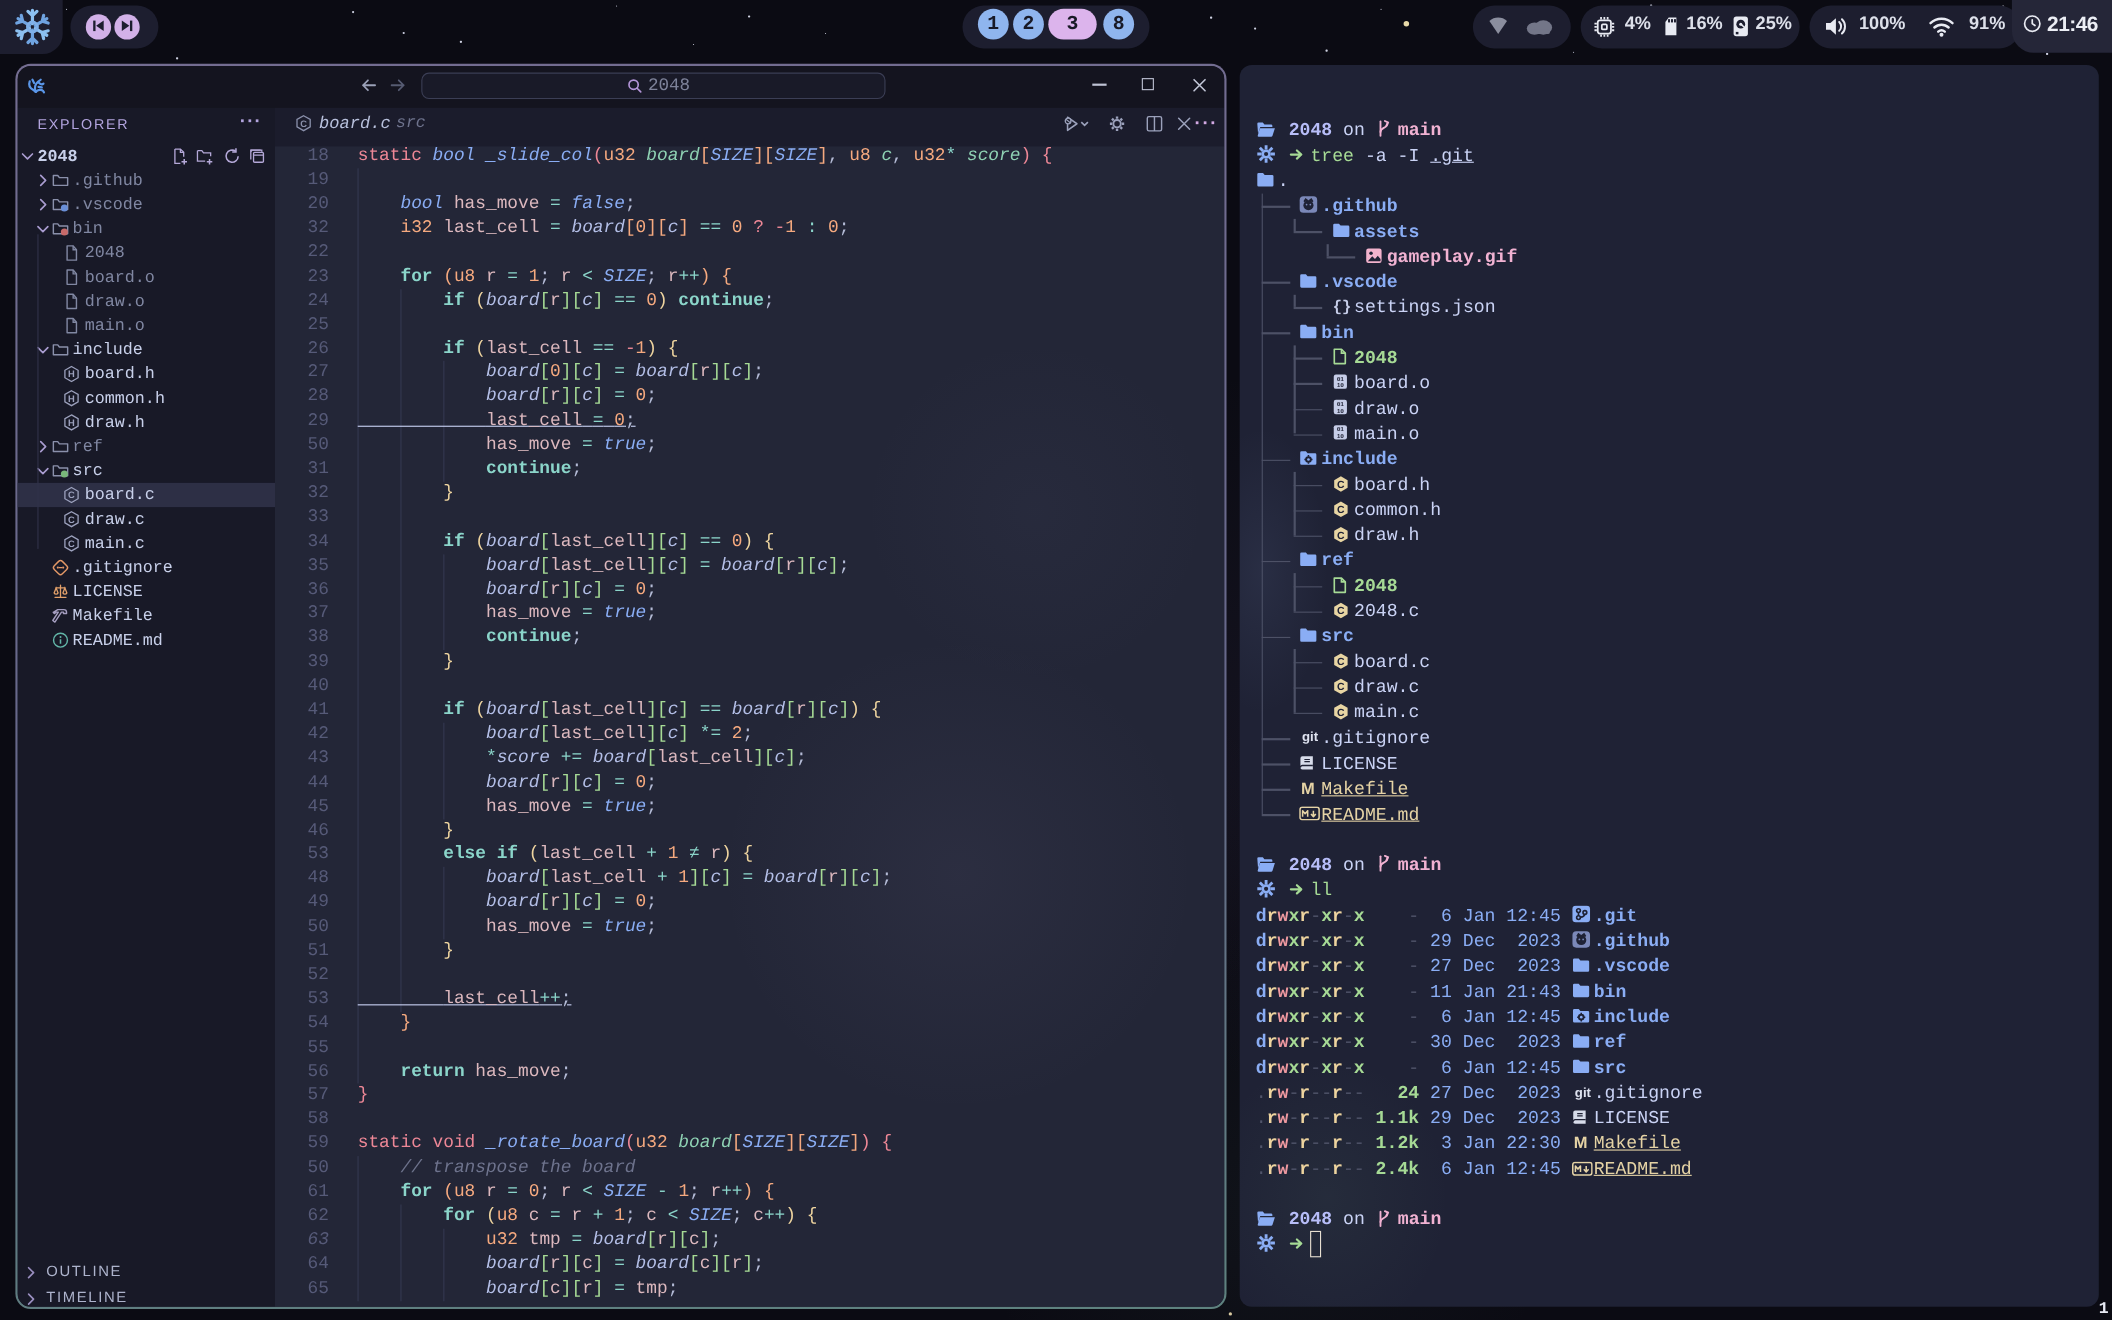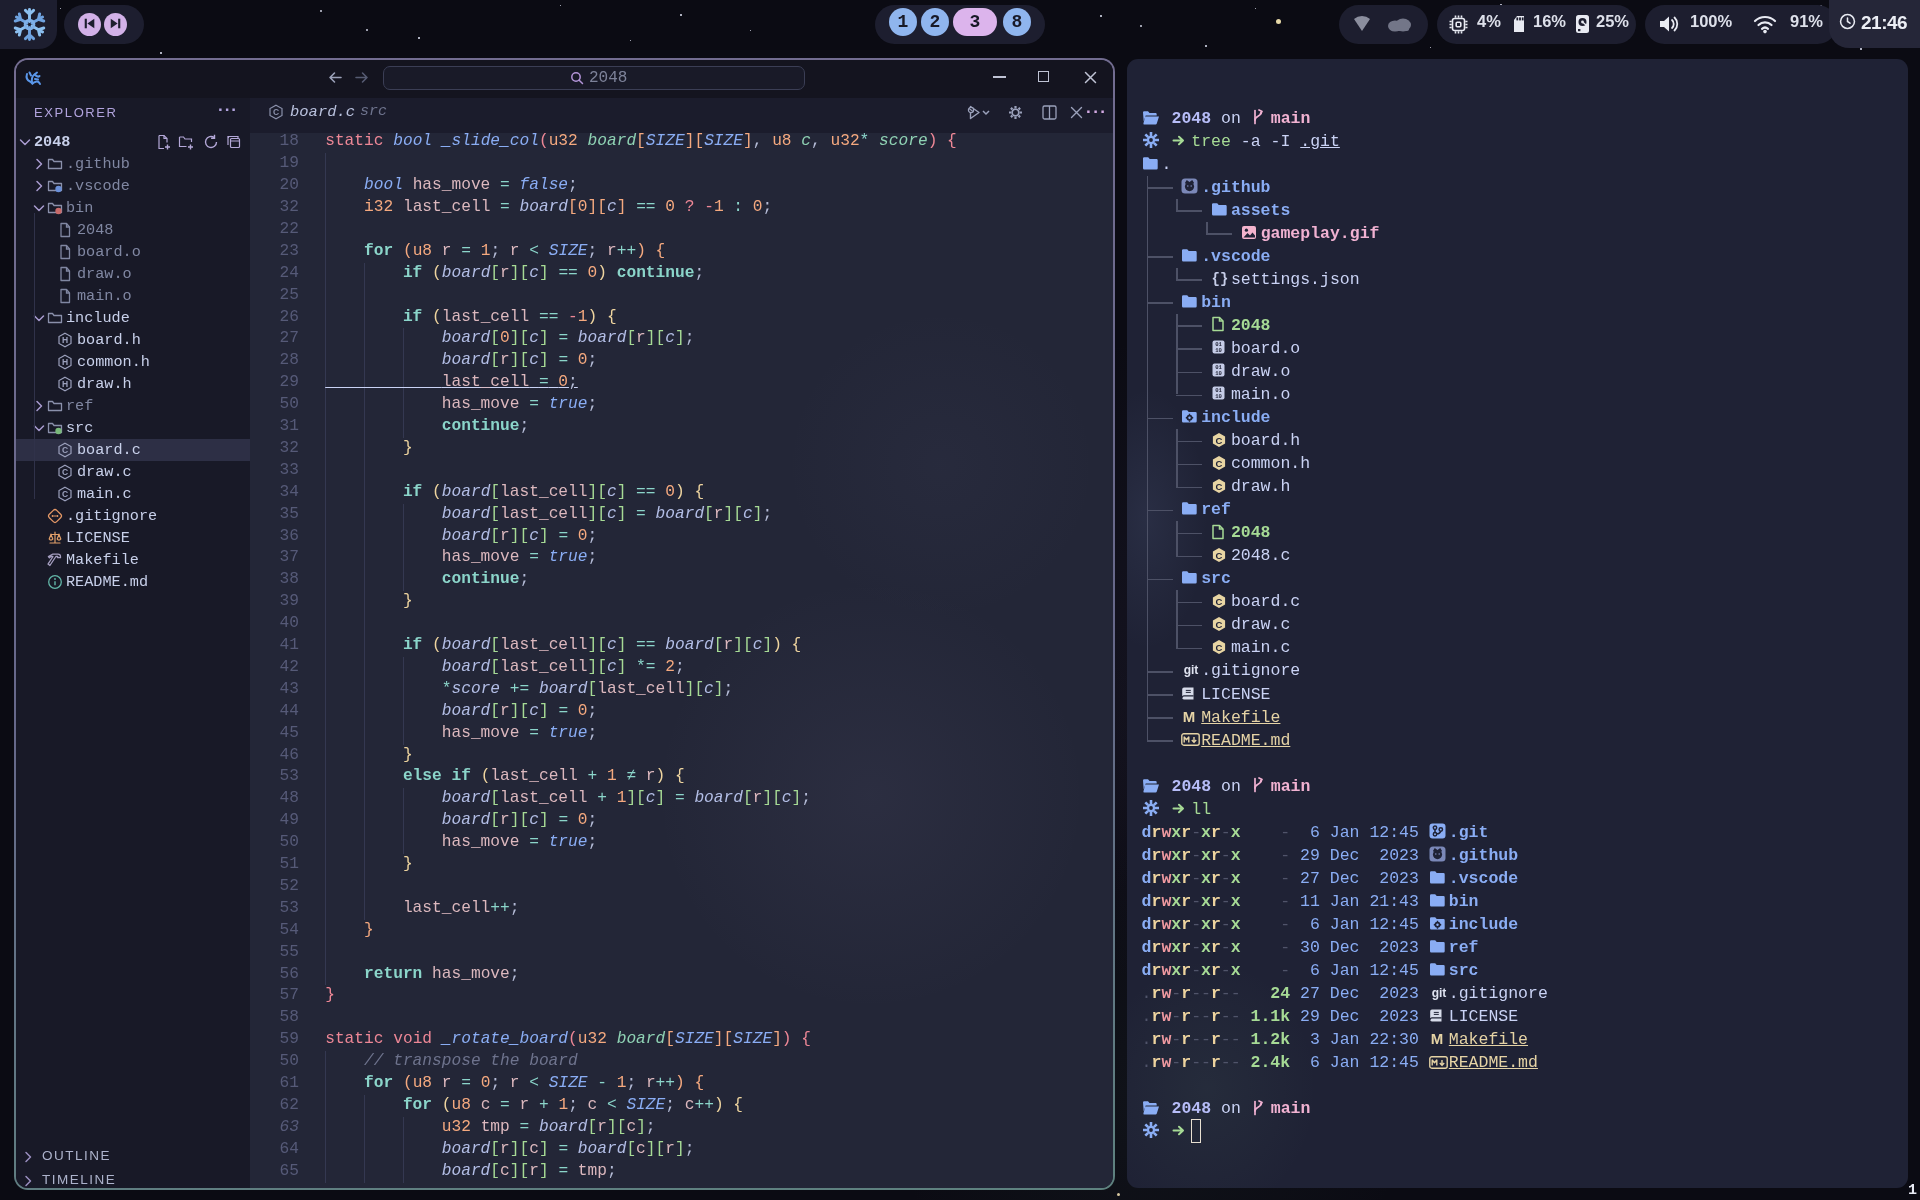--- a/index.html
+++ b/index.html
@@ -457,21 +457,21 @@
       <div class="gut" style="left:239px;top:728.35px;width:44px;">48</div>
       <div class="cl" style="left:309.2px;top:728.35px;">            <span class="pa">board</span><span class="b4">[</span><span class="lo">last_cell</span> <span class="op">+</span> <span class="nu">1</span><span class="b4">][</span><span class="pa">c</span><span class="b4">]</span> <span class="op">=</span> <span class="pa">board</span><span class="b4">[</span><span class="lo">r</span><span class="b4">][</span><span class="pa">c</span><span class="b4">]</span><span class="pu">;</span></div>
       <div class="gut" style="left:239px;top:750.25px;width:44px;">49</div>
       <div class="cl" style="left:309.2px;top:750.25px;">            <span class="pa">board</span><span class="b4">[</span><span class="lo">r</span><span class="b4">][</span><span class="pa">c</span><span class="b4">]</span> <span class="op">=</span> <span class="nu">0</span><span class="pu">;</span></div>
       <div class="gut" style="left:239px;top:772.15px;width:44px;">50</div>
       <div class="cl" style="left:309.2px;top:772.15px;">            <span class="lo">has_move</span> <span class="op">=</span> <span class="ty">true</span><span class="pu">;</span></div>
       <div class="gut" style="left:239px;top:794.05px;width:44px;">51</div>
       <div class="cl" style="left:309.2px;top:794.05px;">        <span class="b3">}</span></div>
       <div class="gut" style="left:239px;top:815.9499999999999px;width:44px;">52</div>
       <div class="gut" style="left:239px;top:837.85px;width:44px;">53</div>
-      <div class="cl" style="left:309.2px;top:837.85px;">        <span class="lo">last_cell</span><span class="op">++</span><span class="pu">;</span></div>
+      <div class="cl" style="left:309.2px;top:837.85px;text-decoration:underline;">        <span class="lo">last_cell</span><span class="op">++</span><span class="pu">;</span></div>
       <div class="gut" style="left:239px;top:859.75px;width:44px;">54</div>
       <div class="cl" style="left:309.2px;top:859.75px;">    <span class="b2">}</span></div>
       <div class="gut" style="left:239px;top:881.65px;width:44px;">55</div>
       <div class="gut" style="left:239px;top:903.55px;width:44px;">56</div>
       <div class="cl" style="left:309.2px;top:903.55px;">    <span class="kw">return</span> <span class="lo">has_move</span><span class="pu">;</span></div>
       <div class="gut" style="left:239px;top:925.4499999999999px;width:44px;">57</div>
       <div class="cl" style="left:309.2px;top:925.4499999999999px;"><span class="b1">}</span></div>
       <div class="gut" style="left:239px;top:947.35px;width:44px;">58</div>
       <div class="gut" style="left:239px;top:969.25px;width:44px;">59</div>
       <div class="cl" style="left:309.2px;top:969.25px;"><span class="st">static</span> <span class="st">void</span> <span class="ty">_rotate_board</span><span class="b1">(</span><span class="nu">u32</span> <span class="pd">board</span><span class="b2">[</span><span class="ty">SIZE</span><span class="b2">][</span><span class="ty">SIZE</span><span class="b2">]</span><span class="b1">)</span> <span class="b1">{</span></div>

